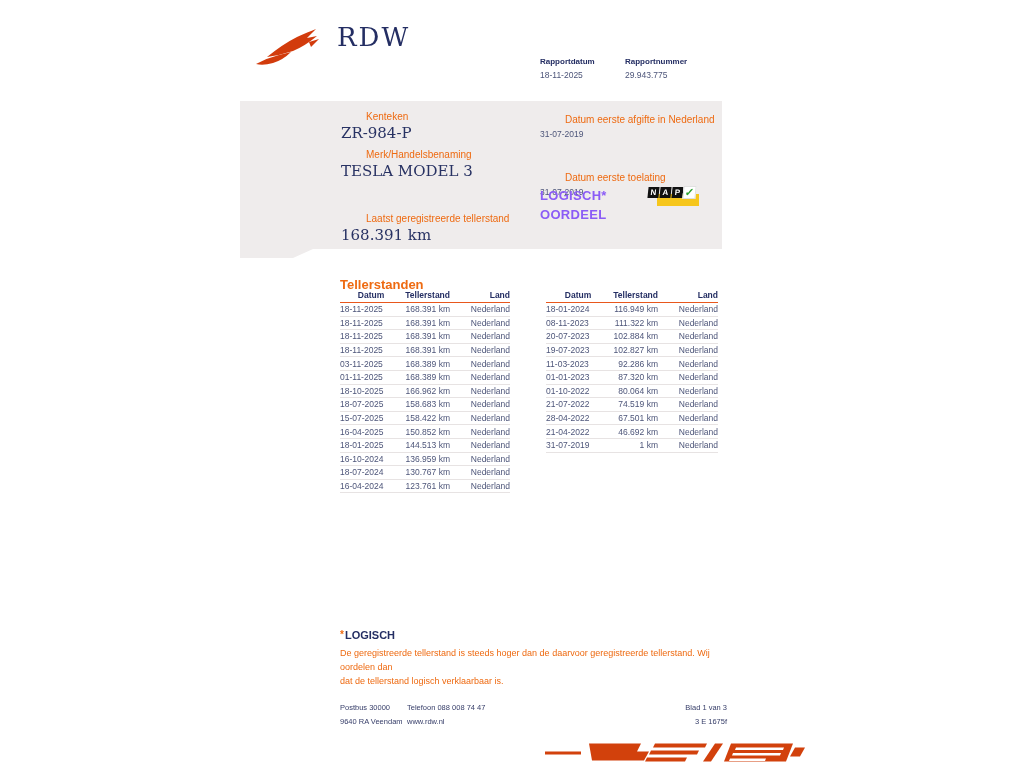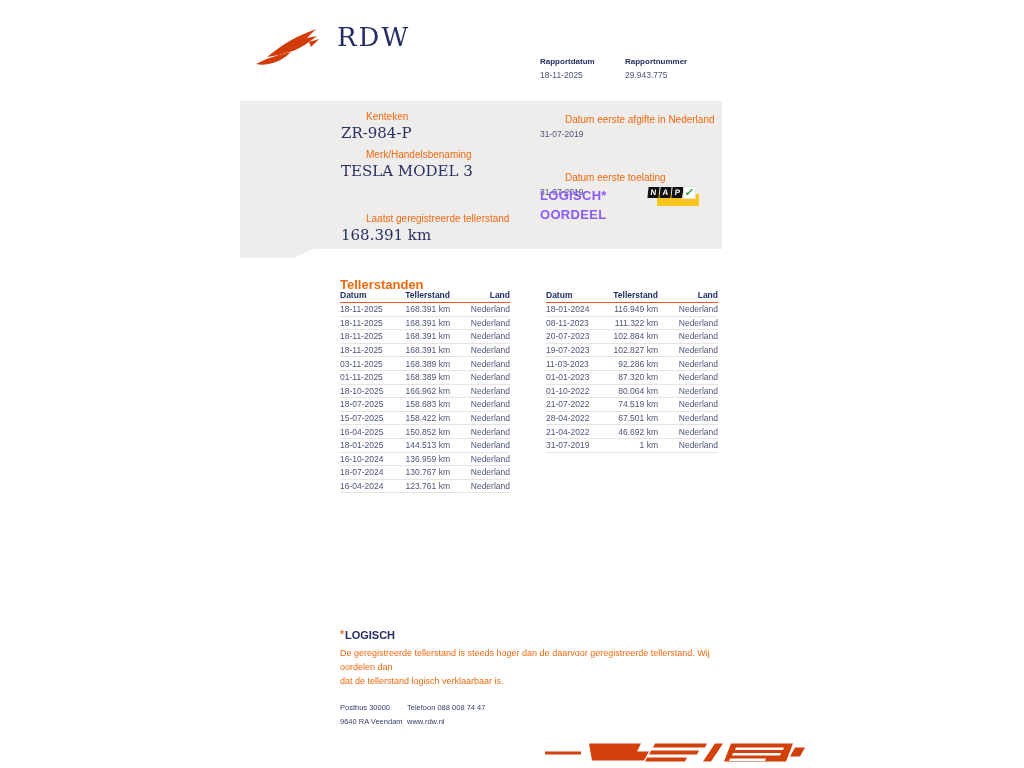--- a/index.html
+++ b/index.html
@@ -51,21 +51,21 @@
     transform:skewX(-6deg); color:#2fa233; font-size:11px; font-weight:bold;
     display:flex; align-items:center; justify-content:center; border:1px solid #e0e0e0;
   }
 
   
   .tbl-title { position:absolute; left:340px; top:277px; font-size:13px; font-weight:bold; color:#ee6a11; }
   table.odo { position:absolute; top:290px; border-collapse:collapse; table-layout:fixed; }
   table.odo.left  { left:340px; width:170px; }
   table.odo.right { left:546px; width:172px; }
   table.odo th {
-    font-size:8.5px; font-weight:bold; color:#242e63; text-align:left;
+    font-size:8.5px; font-weight:bold; color:#242e63; text-align:center;
     height:12px; padding:0; border-bottom:1.5px solid #e8571d; vertical-align:bottom; padding-bottom:2px;
   }
   table.odo td {
     font-size:8.5px; color:#4d5579; height:13.6px; padding:0;
     border-bottom:1px solid #e7e3e3; vertical-align:middle;
   }
   table.odo th.c2, table.odo td:nth-child(2) { text-align:right; }
   table.odo th.c3, table.odo td:nth-child(3) { text-align:right; }
   table.odo.left  col.c1{width:62px;} table.odo.left  col.c2{width:48px;} table.odo.left  col.c3{width:60px;}
   table.odo.right col.c1{width:64px;} table.odo.right col.c2{width:48px;} table.odo.right col.c3{width:60px;}
@@ -313,20 +313,24 @@
     </div>
   </div>
 
   <div class="footer-block footer-left">
     <div>Postbus 30000</div>
     <div>9640 RA Veendam</div>
   </div>
   <div class="footer-block footer-mid">
     <div>Telefoon 088 008 74 47</div>
     <div>www.rdw.nl</div>
+  </div>
+  <div class="footer-block footer-right">
+    <div>Blad 1 van 3</div>
+    <div>3 E 1675f</div>
   </div>
 
   <svg class="bottom-art" viewBox="0 0 270 30" aria-hidden="true">
     <g fill="#d2410c">
       <rect x="2" y="14" width="36" height="3"></rect>
       <polygon points="46,6 98,6 94,14 106,14 101,23 49,23"></polygon>
       <polygon points="112,6 164,6 162,10 110,10"></polygon>
       <polygon points="108,13 156,13 154,17 106,17"></polygon>
       <polygon points="104,20 144,20 142,24 102,24"></polygon>
       <polygon points="172,6 180,6 168,24 160,24"></polygon>

